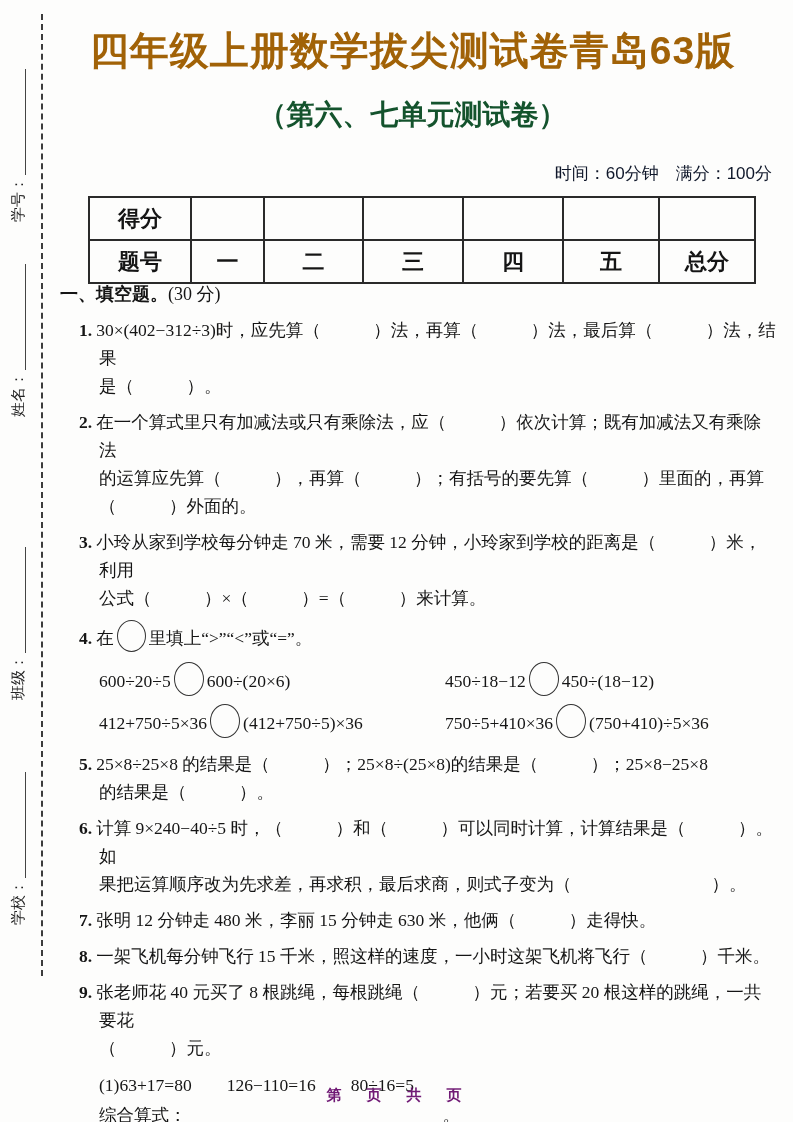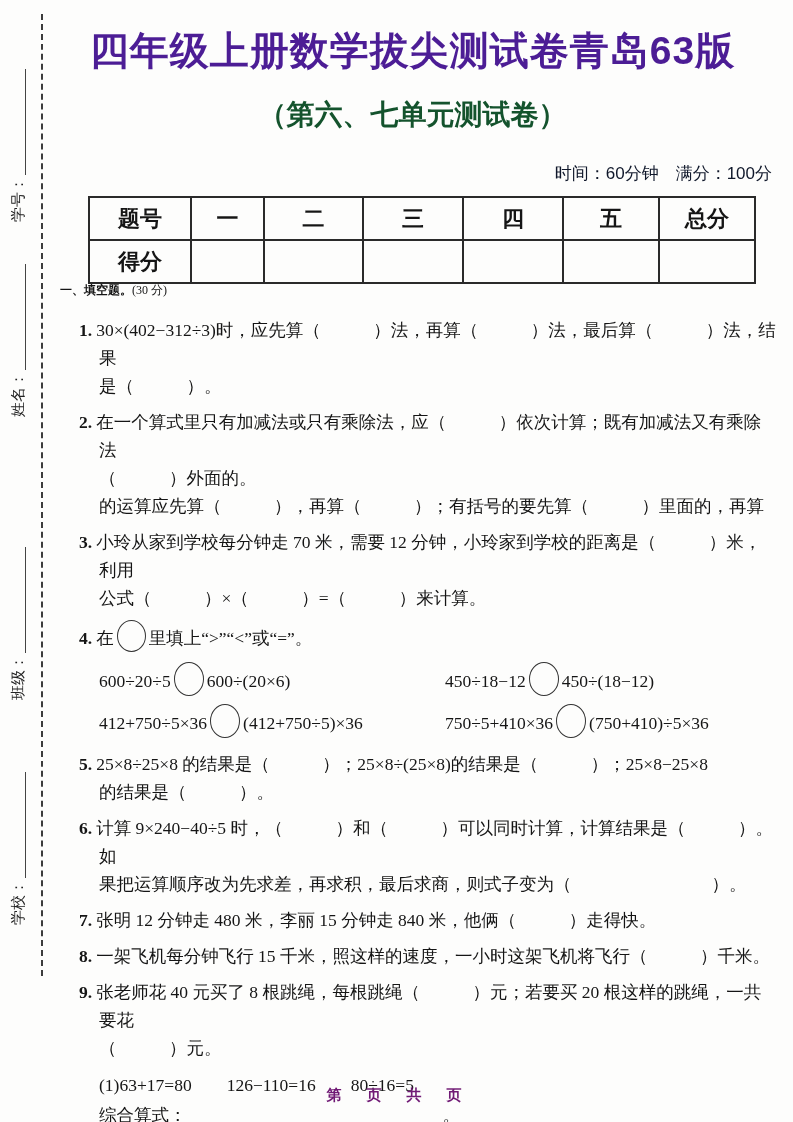--- a/index.html
+++ b/index.html
@@ -20,21 +20,21 @@
     font-family:"Liberation Sans", sans-serif; font-size:15px; color:#222;
   }
   .side-line {
     display:inline-block; width:106px; height:1em;
     border-bottom:1.5px solid #444; vertical-align:-3px; margin-left:2px;
   }
   
   .title {
     position:absolute; left:45px; top:24px; width:735px; text-align:center;
     font-family:"Liberation Sans", sans-serif; font-weight:bold;
-    font-size:39px; letter-spacing:1px; color:#4c1d95;
+    font-size:39px; letter-spacing:1px; color:#a16207;
   }
   .subtitle {
     position:absolute; left:45px; top:96px; width:735px; text-align:center;
     font-family:"Liberation Sans", sans-serif; font-weight:bold;
     font-size:28px; color:#14532d;
   }
   .meta {
     position:absolute; left:46px; top:162px; width:726px; text-align:right;
     font-family:"Liberation Sans", sans-serif; font-size:17px; color:#0f172a;
   }
@@ -42,21 +42,21 @@
   .score-table {
     position:absolute; left:88px; top:196px; border-collapse:collapse;
     font-family:"Liberation Sans", sans-serif; font-weight:bold; font-size:22px;
   }
   .score-table td {
     border:2px solid #2a2a2a; height:43px; text-align:center; vertical-align:middle;
     padding:0;
   }
   
   .content { position:absolute; left:60px; top:282px; width:716px; font-size:17.5px; }
-  .sec-title { font-family:"Liberation Sans", sans-serif; font-weight:bold; font-size:12px; height:26px; }
+  .sec-title { font-family:"Liberation Sans", sans-serif; font-weight:bold; font-size:18px; height:26px; }
   .sec-points { font-family:"Liberation Serif", serif; font-weight:normal; }
   .q { margin-top:8px; }
   .q-line { line-height:28px; padding-left:39px; }
   .q-first { text-indent:-20px; }
   .q-first-wide { text-indent:-30px; }
   .q-num { font-weight:bold; font-family:"Liberation Serif", serif; padding-right:4px; }
   .circle {
     display:inline-block; width:30px; height:34px; border:1.6px solid #333;
     border-radius:50%; vertical-align:-9px; margin:0 3px;
   }
@@ -105,55 +105,55 @@
       <col style="width:102px">
         <col style="width:73px">
         <col style="width:99px">
       <col style="width:100px">
         <col style="width:100px">
         <col style="width:96px">
         <col style="width:96px">
     </colgroup>
     <tbody>
         <tr>
+      <td>得分</td>
+      <td></td>
+      <td></td>
+      <td></td>
+      <td></td>
+      <td></td>
+      <td></td>
+    </tr>
+    <tr>
       <td>题号</td>
       <td>一</td>
       <td>二</td>
       <td>三</td>
       <td>四</td>
       <td>五</td>
       <td>总分</td>
     </tr>
-    <tr>
-      <td>得分</td>
-      <td></td>
-      <td></td>
-      <td></td>
-      <td></td>
-      <td></td>
-      <td></td>
-    </tr>
   </tbody>
     </table>
 
   <div class="content">
 
     <div class="sec-title">
       <span>一、填空题。</span><span class="sec-points">(30 分)</span>
     </div>
 
     <div class="q">
       <div class="q-line q-first"><span class="q-num">1.</span><span>30×(402−312÷3)时，应先算（　　　）法，再算（　　　）法，最后算（　　　）法，结果</span></div>
       <div class="q-line">是（　　　）。</div>
     </div>
 
     <div class="q">
       <div class="q-line q-first"><span class="q-num">2.</span><span>在一个算式里只有加减法或只有乘除法，应（　　　）依次计算；既有加减法又有乘除法</span></div>
+      <div class="q-line">的运算应先算（　　　），再算（　　　）；有括号的要先算（　　　）里面的，再算</div>
       <div class="q-line">（　　　）外面的。</div>
-      <div class="q-line">的运算应先算（　　　），再算（　　　）；有括号的要先算（　　　）里面的，再算</div>
     </div>
 
     <div class="q">
       <div class="q-line q-first"><span class="q-num">3.</span><span>小玲从家到学校每分钟走 70 米，需要 12 分钟，小玲家到学校的距离是（　　　）米，利用</span></div>
       <div class="q-line">公式（　　　）×（　　　）=（　　　）来计算。</div>
     </div>
 
     <div class="q">
       <div class="q-line q-first" style="height:38px"><span class="q-num">4.</span><span>在</span><span class="circle small"></span><span>里填上“&gt;”“&lt;”或“=”。</span></div>
       <div class="cmp-row">
@@ -170,21 +170,21 @@
       <div class="q-line q-first"><span class="q-num">5.</span><span>25×8÷25×8 的结果是（　　　）；25×8÷(25×8)的结果是（　　　）；25×8−25×8</span></div>
       <div class="q-line">的结果是（　　　）。</div>
     </div>
 
     <div class="q">
       <div class="q-line q-first"><span class="q-num">6.</span><span>计算 9×240−40÷5 时，（　　　）和（　　　）可以同时计算，计算结果是（　　　）。如</span></div>
       <div class="q-line">果把运算顺序改为先求差，再求积，最后求商，则式子变为（　　　　　　　　）。</div>
     </div>
 
     <div class="q">
-      <div class="q-line q-first"><span class="q-num">7.</span><span>张明 12 分钟走 480 米，李丽 15 分钟走 840 米，他俩（　　　）走得快。</span></div>
+      <div class="q-line q-first"><span class="q-num">7.</span><span>张明 12 分钟走 480 米，李丽 15 分钟走 630 米，他俩（　　　）走得快。</span></div>
     </div>
 
     <div class="q">
       <div class="q-line q-first"><span class="q-num">8.</span><span>一架飞机每分钟飞行 15 千米，照这样的速度，一小时这架飞机将飞行（　　　）千米。</span></div>
     </div>
 
     <div class="q">
       <div class="q-line q-first"><span class="q-num">9.</span><span>张老师花 40 元买了 8 根跳绳，每根跳绳（　　　）元；若要买 20 根这样的跳绳，一共要花</span></div>
       <div class="q-line">（　　　）元。</div>
     </div>

